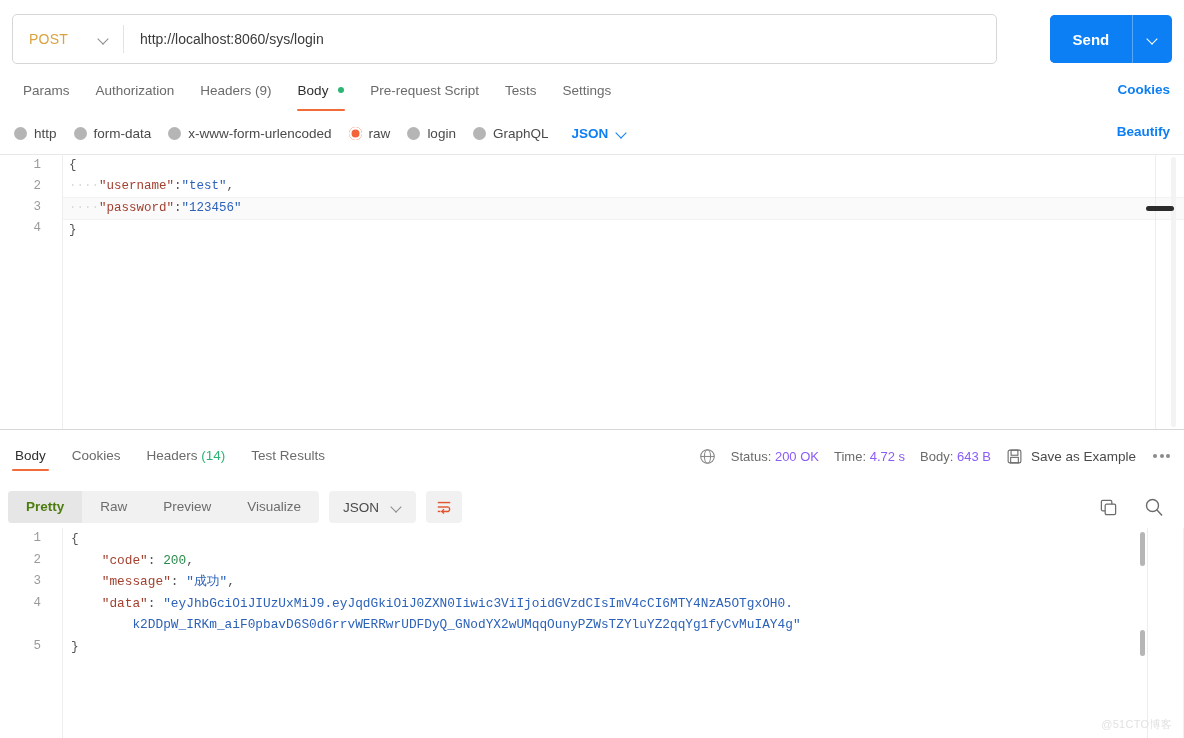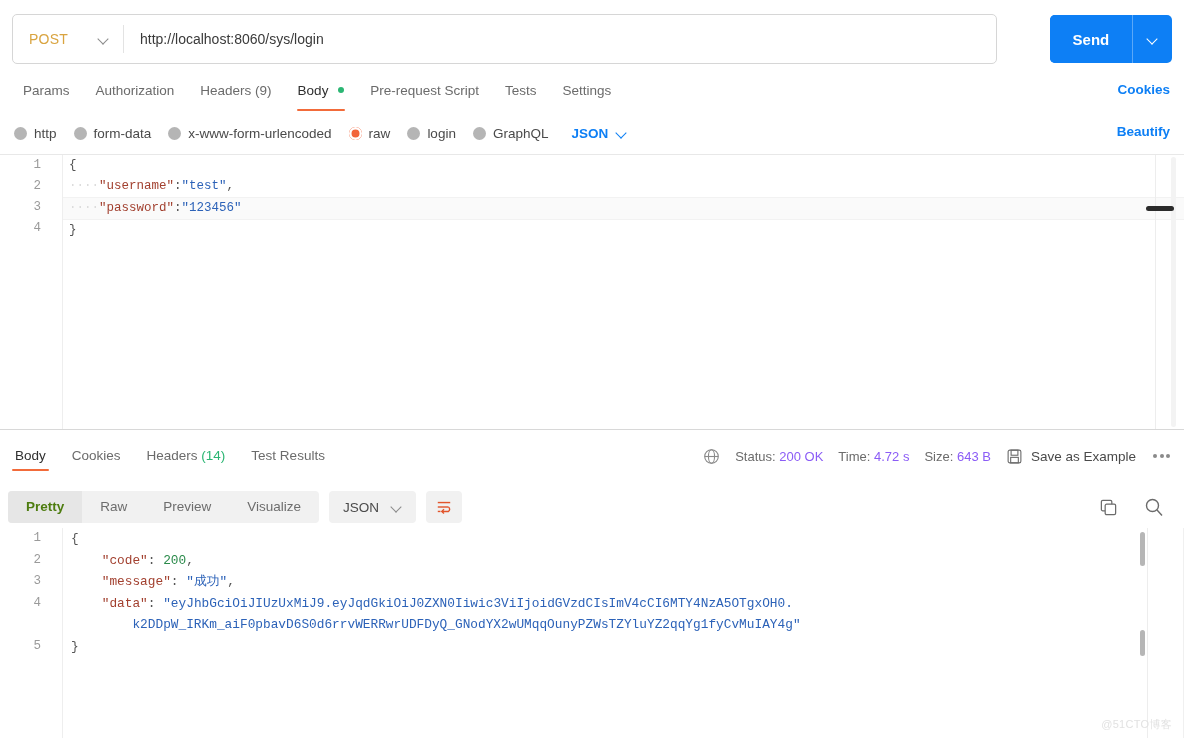--- a/index.html
+++ b/index.html
@@ -336,21 +336,21 @@
     </svg>
     <div class="meta-txt">
       <span>Status:</span>
       <span class="meta-val">200 OK</span>
     </div>
     <div class="meta-txt">
       <span>Time:</span>
       <span class="meta-val">4.72 s</span>
     </div>
     <div class="meta-txt">
-      <span>Size:</span>
+      <span>Body:</span>
       <span class="meta-val">643 B</span>
     </div>
     <div class="save-ex">
       <svg width="17" height="17" viewBox="0 0 20 20">
         <rect x="2.5" y="2.5" width="15" height="15" rx="2" fill="none" stroke="#6b6b6b" stroke-width="1.3"></rect>
         <rect x="6" y="2.5" width="8" height="6" fill="none" stroke="#6b6b6b" stroke-width="1.3"></rect>
         <rect x="5.5" y="11" width="9" height="6.5" fill="none" stroke="#6b6b6b" stroke-width="1.3"></rect>
       </svg>
       <span class="meta-txt">Save as Example</span>
     </div>

